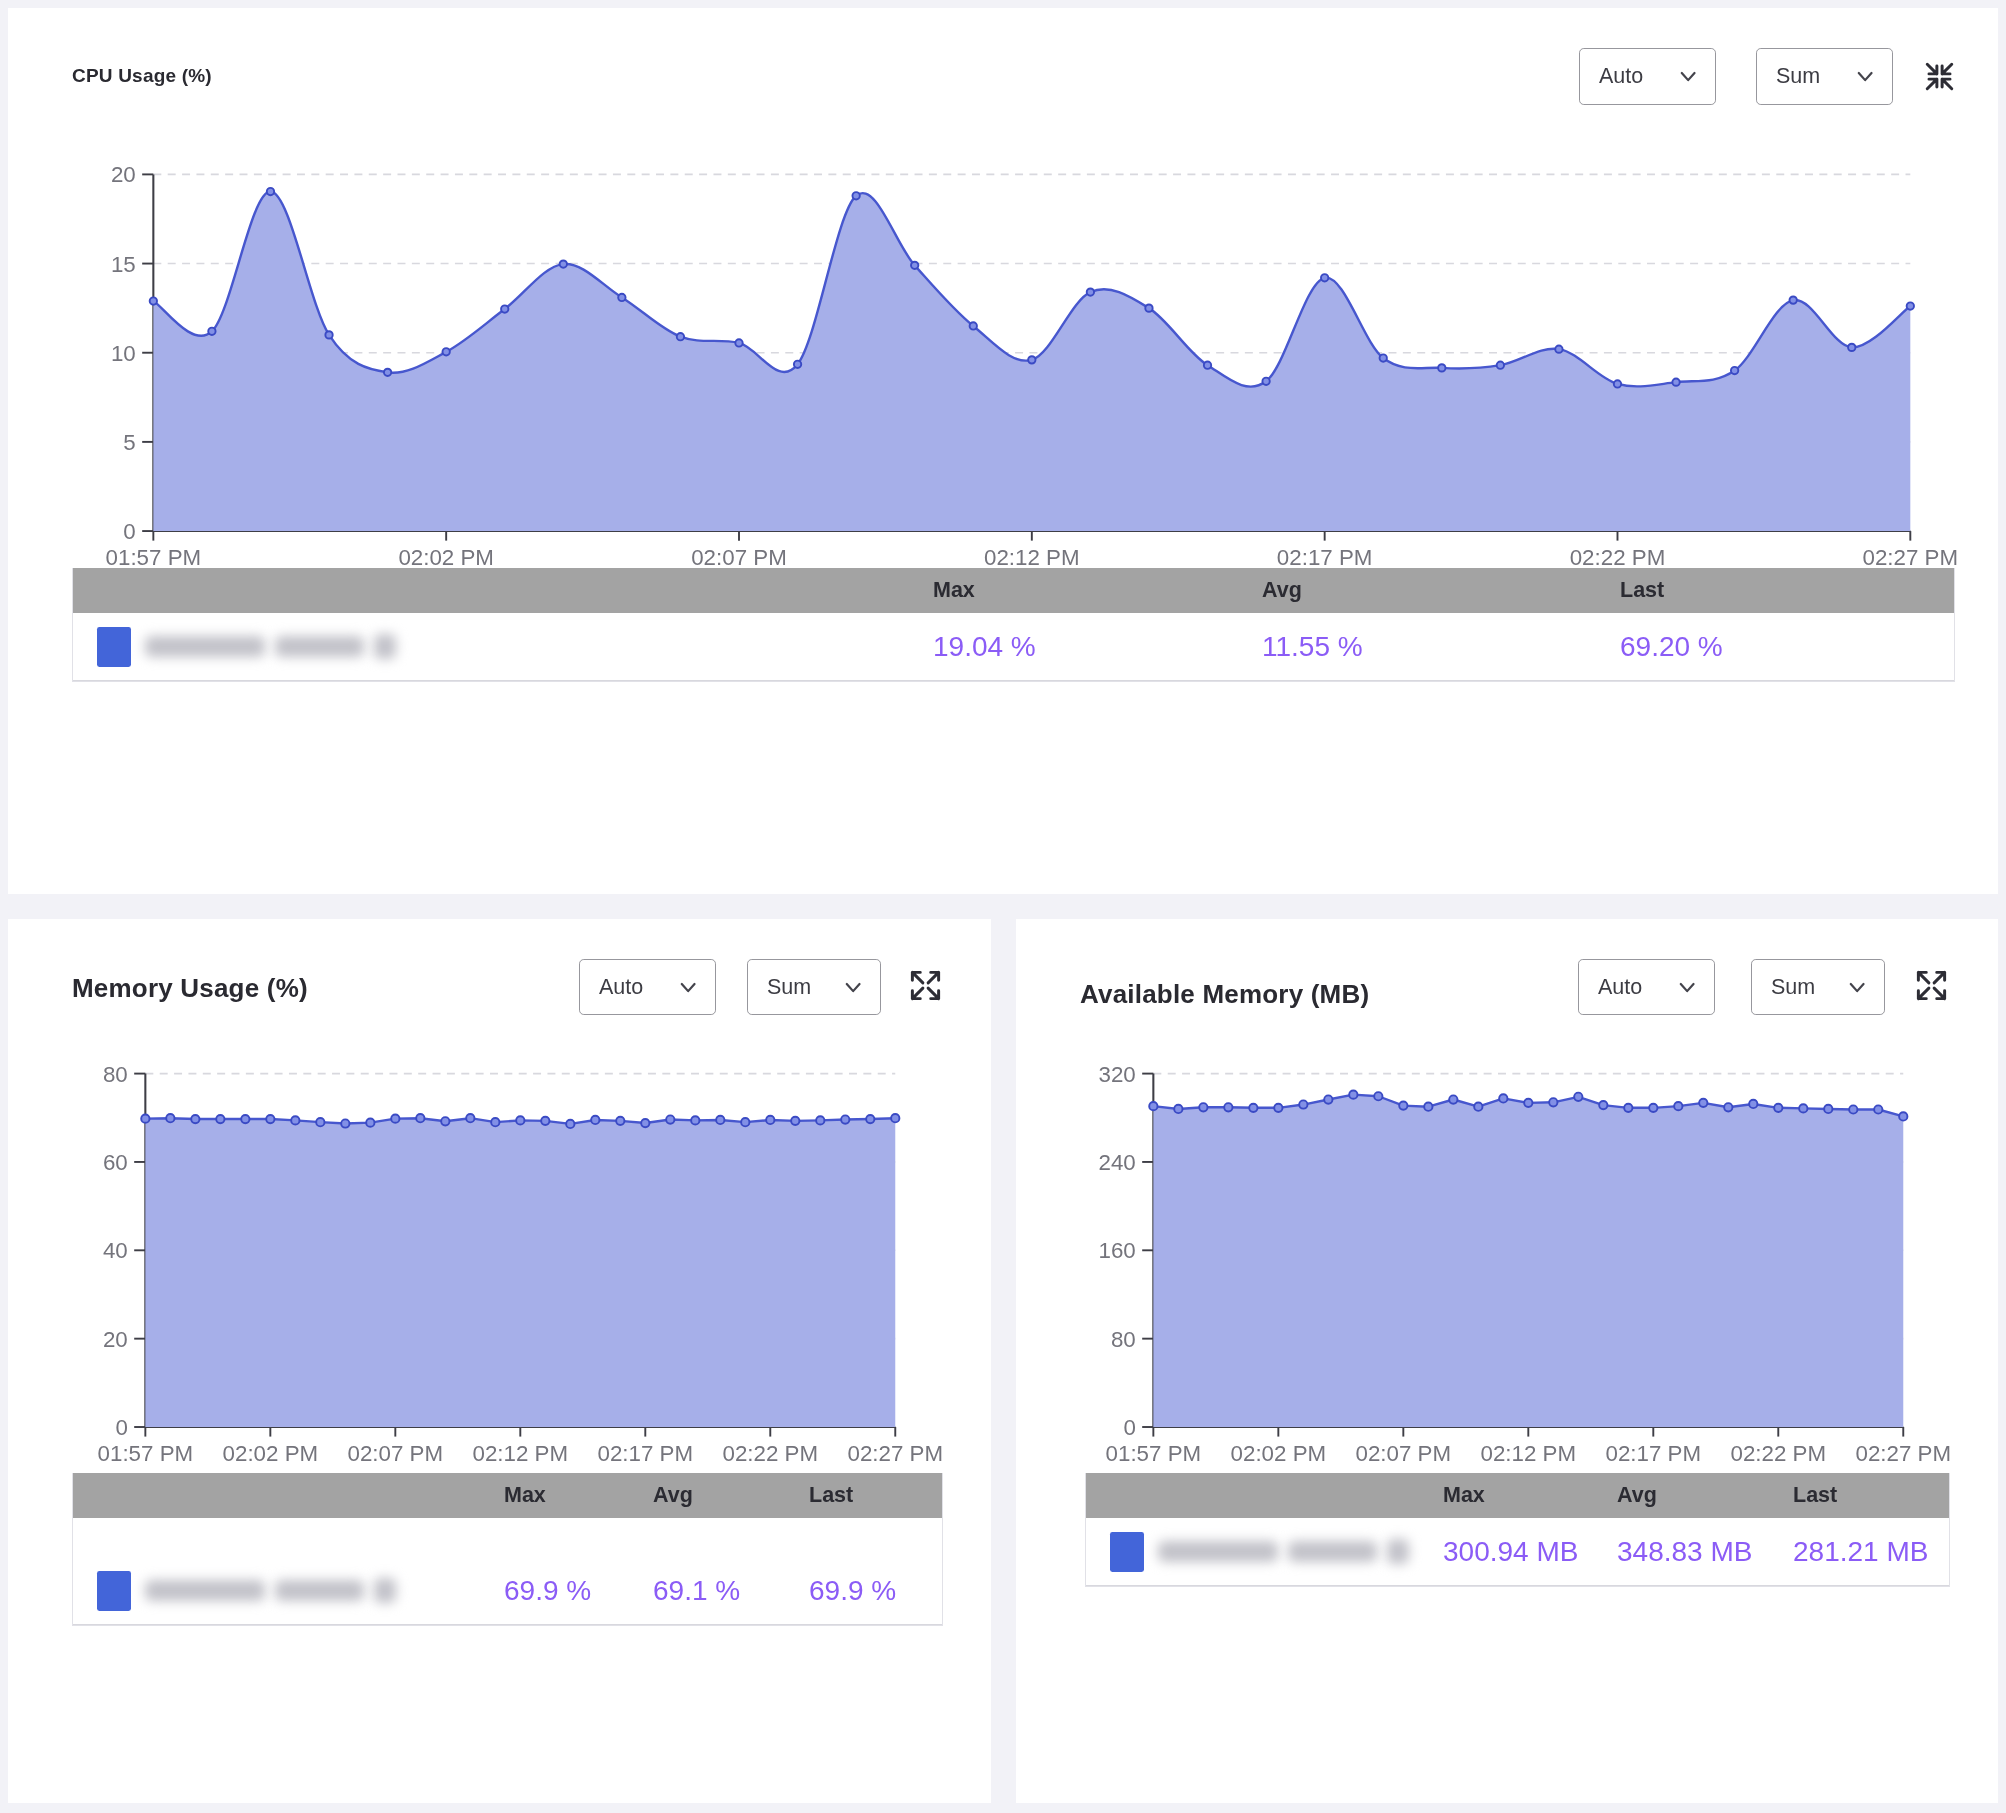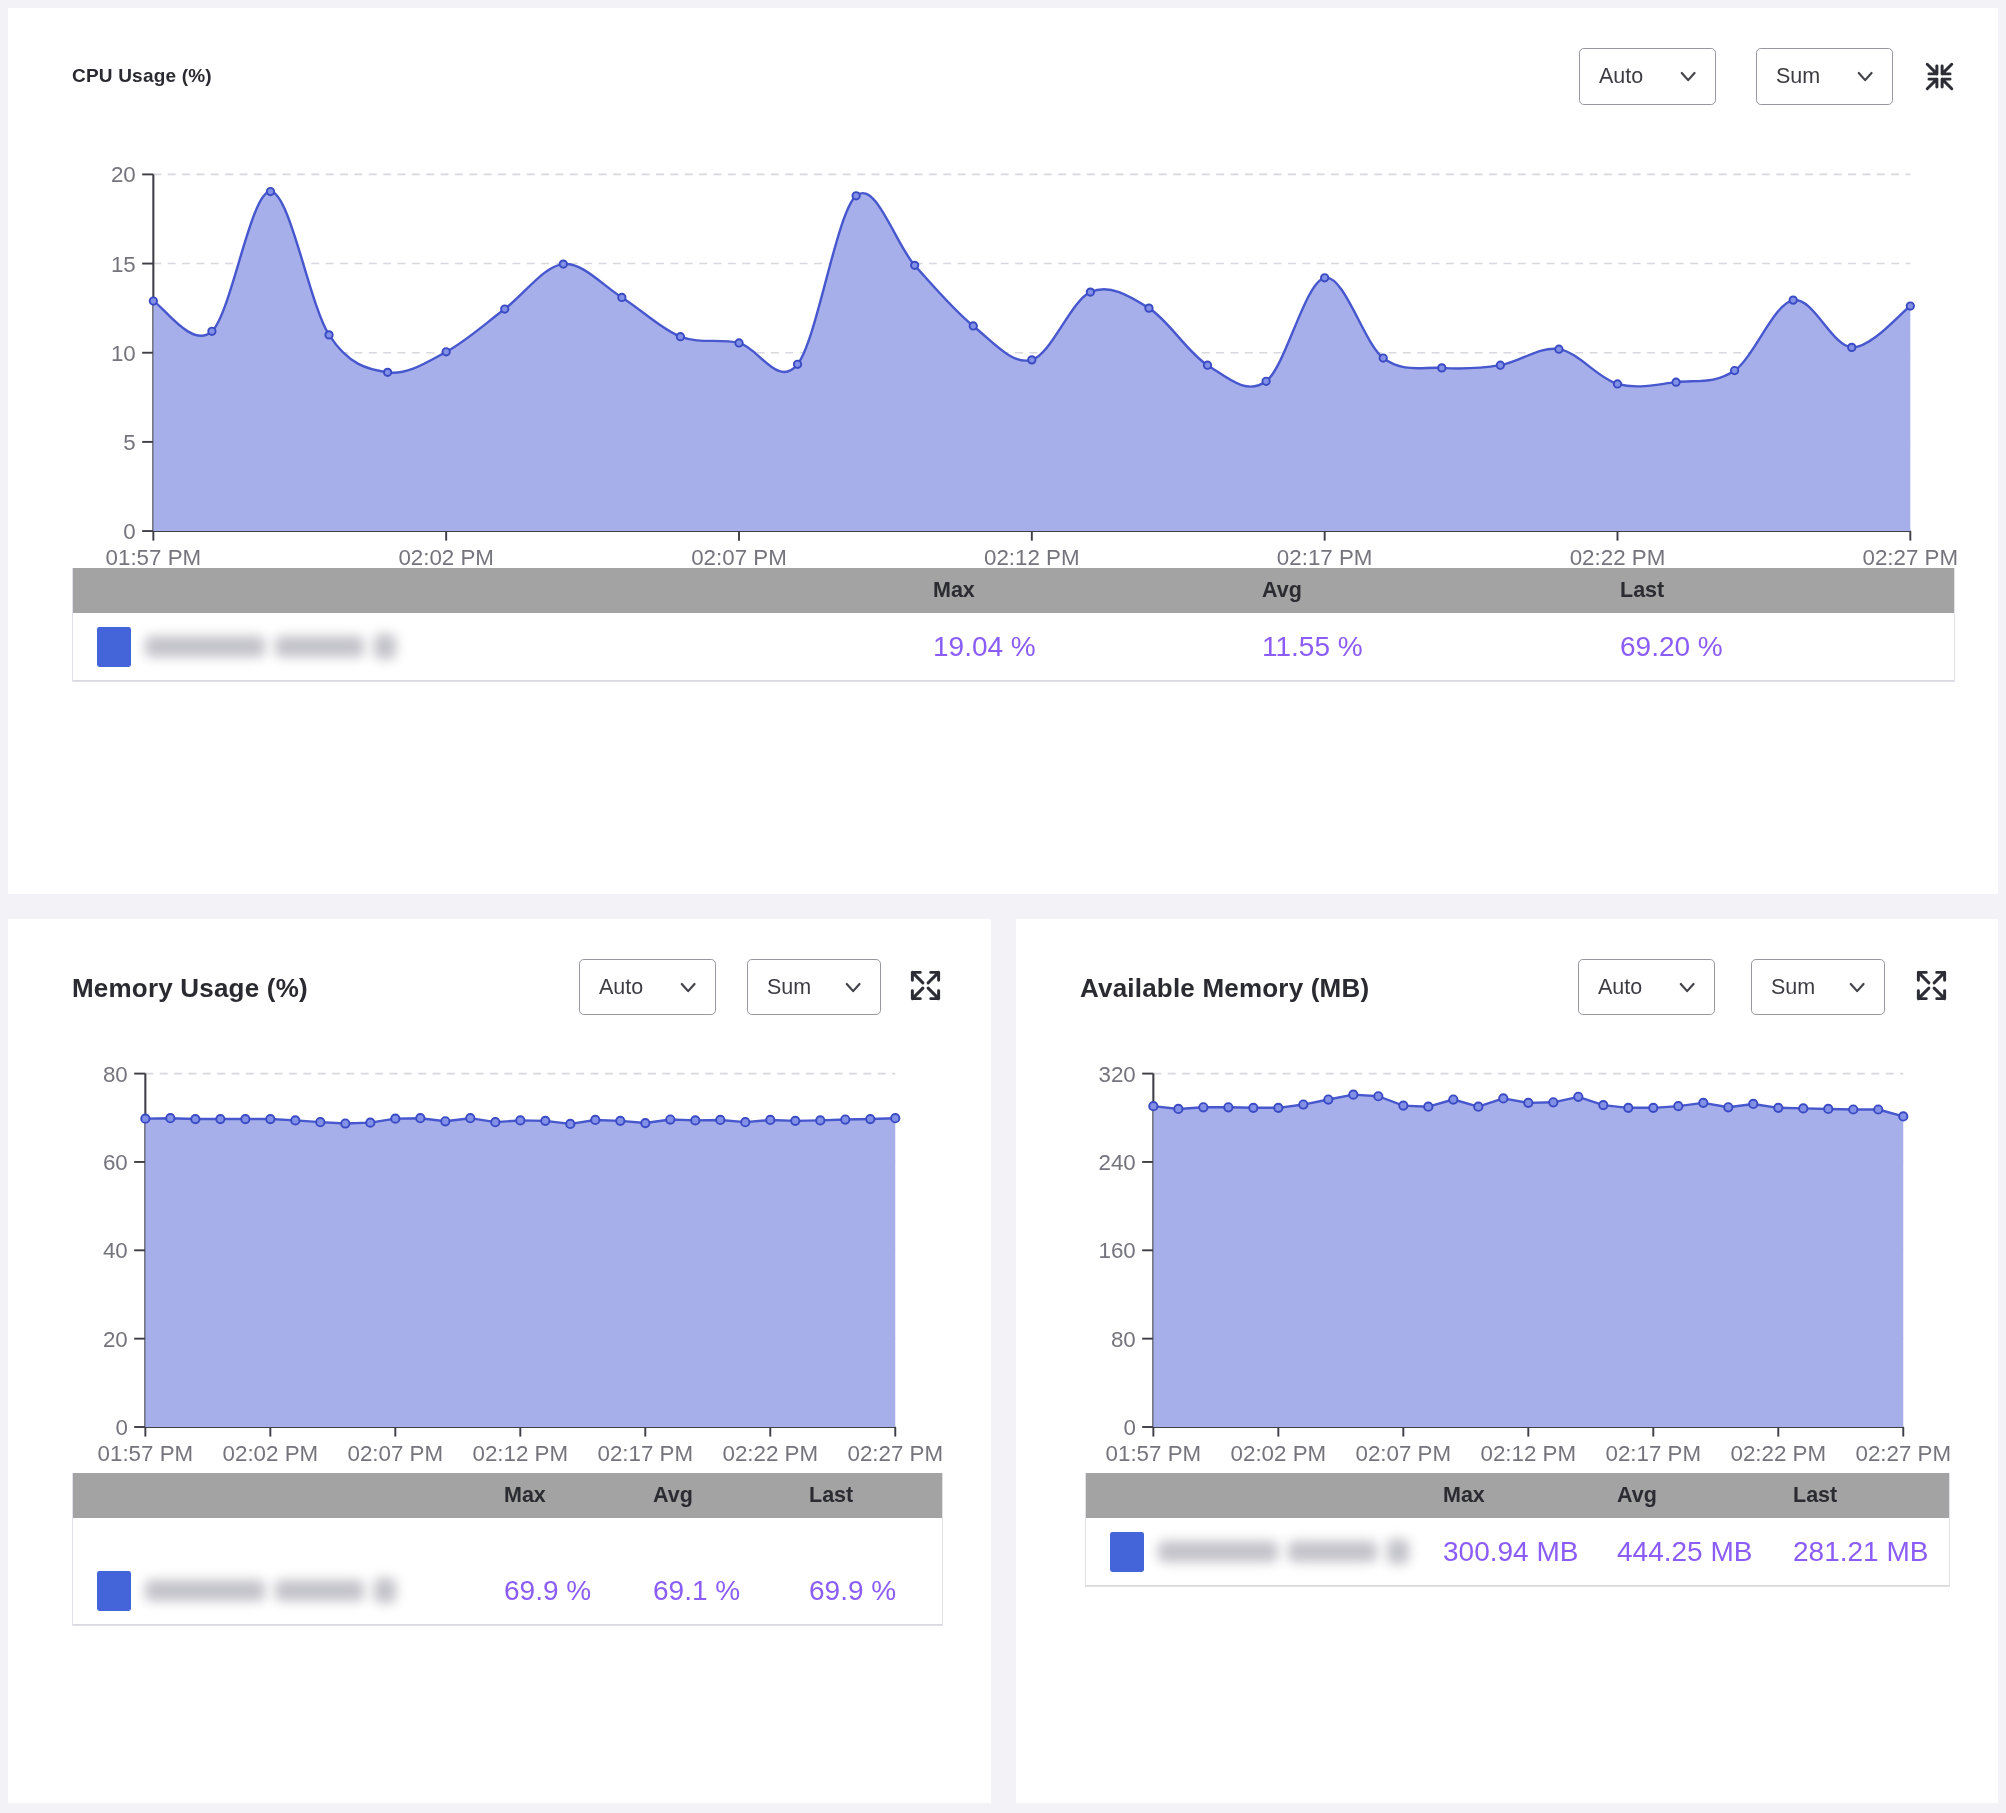--- a/index.html
+++ b/index.html
@@ -273,21 +273,21 @@
         </span>
       </div>
       <div class="cell">69.9 %</div>
       <div class="cell">69.1 %</div>
       <div class="cell">69.9 %</div>
     </div>
   </div>
 </div>
 
 <div class="panel" style="left:1016px;top:919px;width:982px;height:884px;">
-  <div class="panel-title" style="left:64px;top:54px;font-size:26px;">Available Memory (MB)</div>
+  <div class="panel-title" style="left:64px;top:60px;font-size:26px;">Available Memory (MB)</div>
 
   <div class="select" style="left:562px;top:40px;width:137px;height:56px;">
     <span class="val">Auto</span>
     <svg class="chev" width="22.3" height="22.3" viewBox="0 0 28 28">
       <polyline points="6,10 14,19 22,10" fill="none" stroke="#44444c" stroke-width="2.8" stroke-linecap="round" stroke-linejoin="round"></polyline>
     </svg>
   </div>
   <div class="select" style="left:735px;top:40px;width:134px;height:56px;">
     <span class="val">Sum</span>
     <svg class="chev" width="22.3" height="22.3" viewBox="0 0 28 28">
@@ -381,18 +381,18 @@
     <div class="t-row" style="grid-template-columns:357px 174px 176px auto;">
       <div class="cell name-cell">
         <span class="swatch"></span>
         <span class="blurwrap">
           <span class="blur b1"></span>
             <span class="blur b2"></span>
             <span class="blur b3"></span>
         </span>
       </div>
       <div class="cell">300.94 MB</div>
-      <div class="cell">444.25 MB</div>
+      <div class="cell">348.83 MB</div>
       <div class="cell">281.21 MB</div>
     </div>
   </div>
 </div>
 
 
 </body></html>

